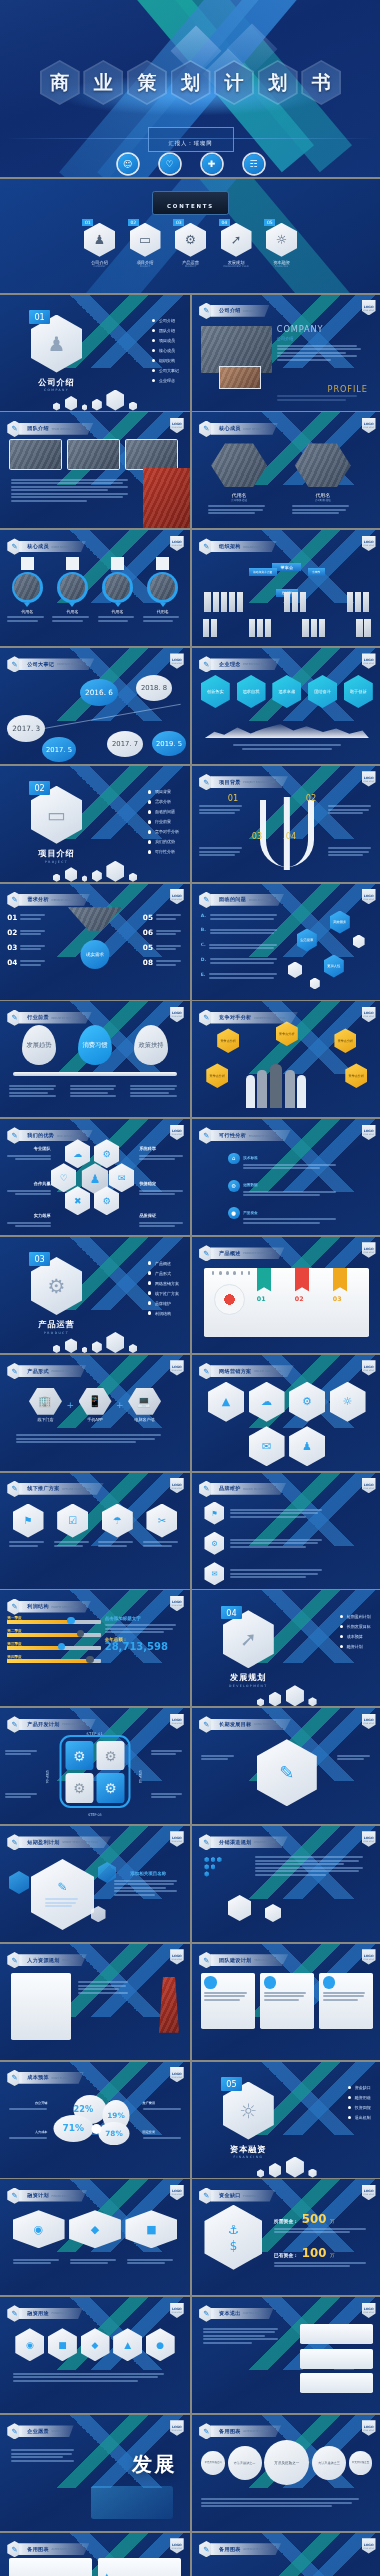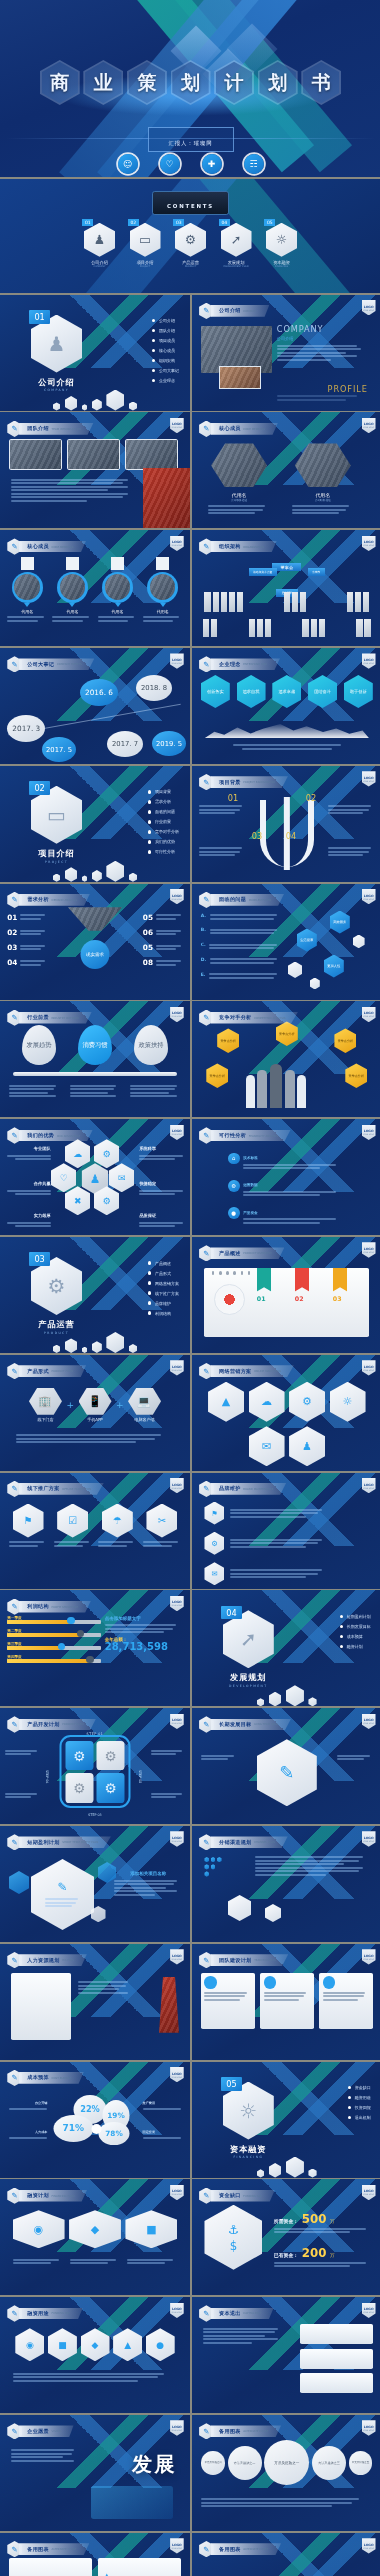--- a/index.html
+++ b/index.html
@@ -1541,21 +1541,21 @@
             <b>成本预算</b>
             <em>COST BUDGET</em>
           </div>
         </div>
       <div class="logo">
           <b>LOGO</b>
           <i>YOUR LOGO</i>
         </div>
       <div style="position:absolute;left:50%;top:33px;transform:translateX(-50%);width:87px;height:54px">
         <div style="position:absolute;left:22px;top:0;width:33px;height:29px;border-radius:50%;background:linear-gradient(150deg,#fbfdff,#d6dee8);
-                    display:flex;align-items:center;justify-content:center">
+                    display:flex;align-items:center;">
           <span class="pct" style="font-size:8.2px">22%</span>
           </div>
         <div style="position:absolute;left:51px;top:5.4px;width:27px;height:31px;border-radius:50%;background:linear-gradient(150deg,#fbfdff,#d6dee8);
                     display:flex;align-items:center;justify-content:center">
           <span class="pct" style="font-size:7.3px">19%</span>
           </div>
         <div style="position:absolute;left:1.8px;top:20px;width:40px;height:27px;border-radius:50%;background:linear-gradient(150deg,#fbfdff,#d6dee8);
                     display:flex;align-items:center;justify-content:center">
           <span class="pct" style="font-size:9px">71%</span>
           </div>
@@ -1673,21 +1673,21 @@
           <b style="color:#eaf3ff;font-size:4.9px">所需资金：</b>
           <span class="bigno">500</span>
           <i style="font-style:normal;color:#ffd34d;font-size:4.5px">万</i>
           </div>
         <div class="pline w3"></div>
           <div class="pline w2"></div>
         </div>
       <div style="position:absolute;left:82px;top:67px;right:7.3px">
         <div style="display:flex;align-items:baseline;gap:3.6px">
           <b style="color:#eaf3ff;font-size:4.9px">已有资金：</b>
-          <span class="bigno">200</span>
+          <span class="bigno">100</span>
           <i style="font-style:normal;color:#ffd34d;font-size:4.5px">万</i>
           </div>
         <div class="pline w3"></div>
           <div class="pline w2"></div>
         </div>
     </div>
 
     <div class="slide">
       <div class="bgribbon"></div>
       <div class="shead">

